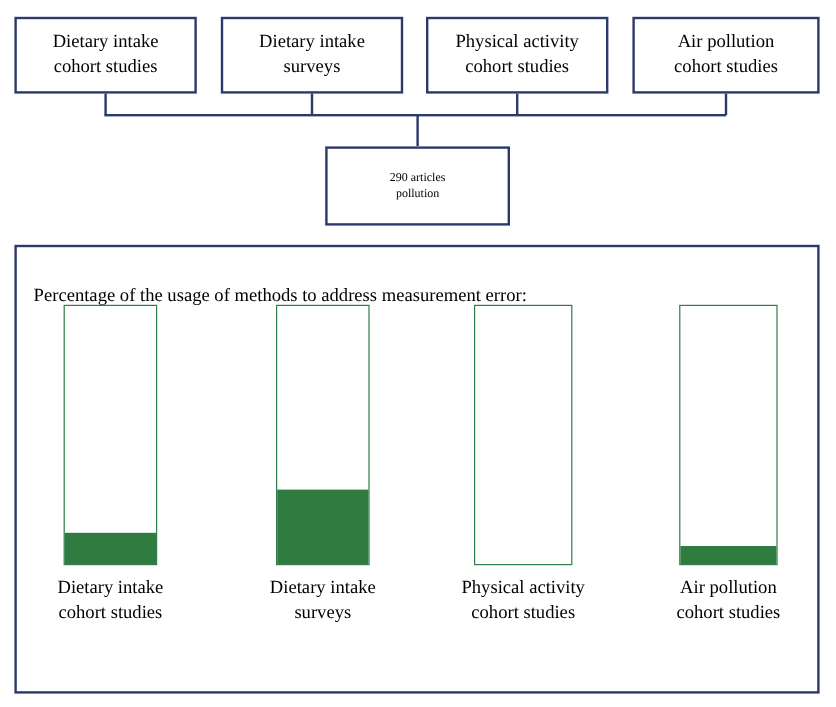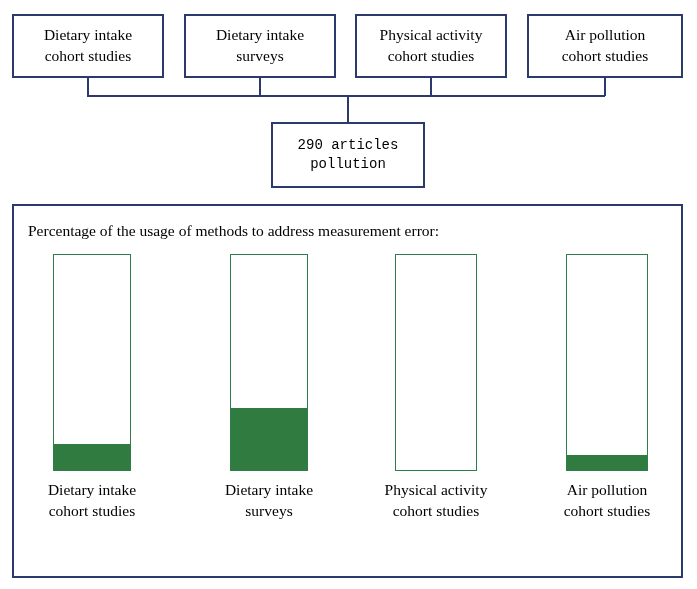--- a/index.html
+++ b/index.html
@@ -62,40 +62,39 @@
     top: 122px;
     width: 154px;
     height: 66px;
     border: 2px solid #2b3a6b;
     background: #ffffff;
     box-sizing: border-box;
     display: flex;
     align-items: center;
     justify-content: center;
     text-align: center;
-    font-size: 14px;
+    font-size: 10px;
     line-height: 1.35;
-    font-family: Liberation Mono, monospace;
   }
 
   
   #bottom-panel {
     position: absolute;
     left: 12px;
     top: 204px;
     width: 671px;
     height: 374px;
     border: 2px solid #2b3a6b;
     background: #ffffff;
     box-sizing: border-box;
   }
   #panel-caption {
     position: absolute;
     left: 14px;
-    top: 16px;
+    top: 32px;
     font-size: 15.5px;
     white-space: nowrap;
   }
 
   
   .bar-wrap {
     position: absolute;
     top: 48px;
     height: 267px;
   }

